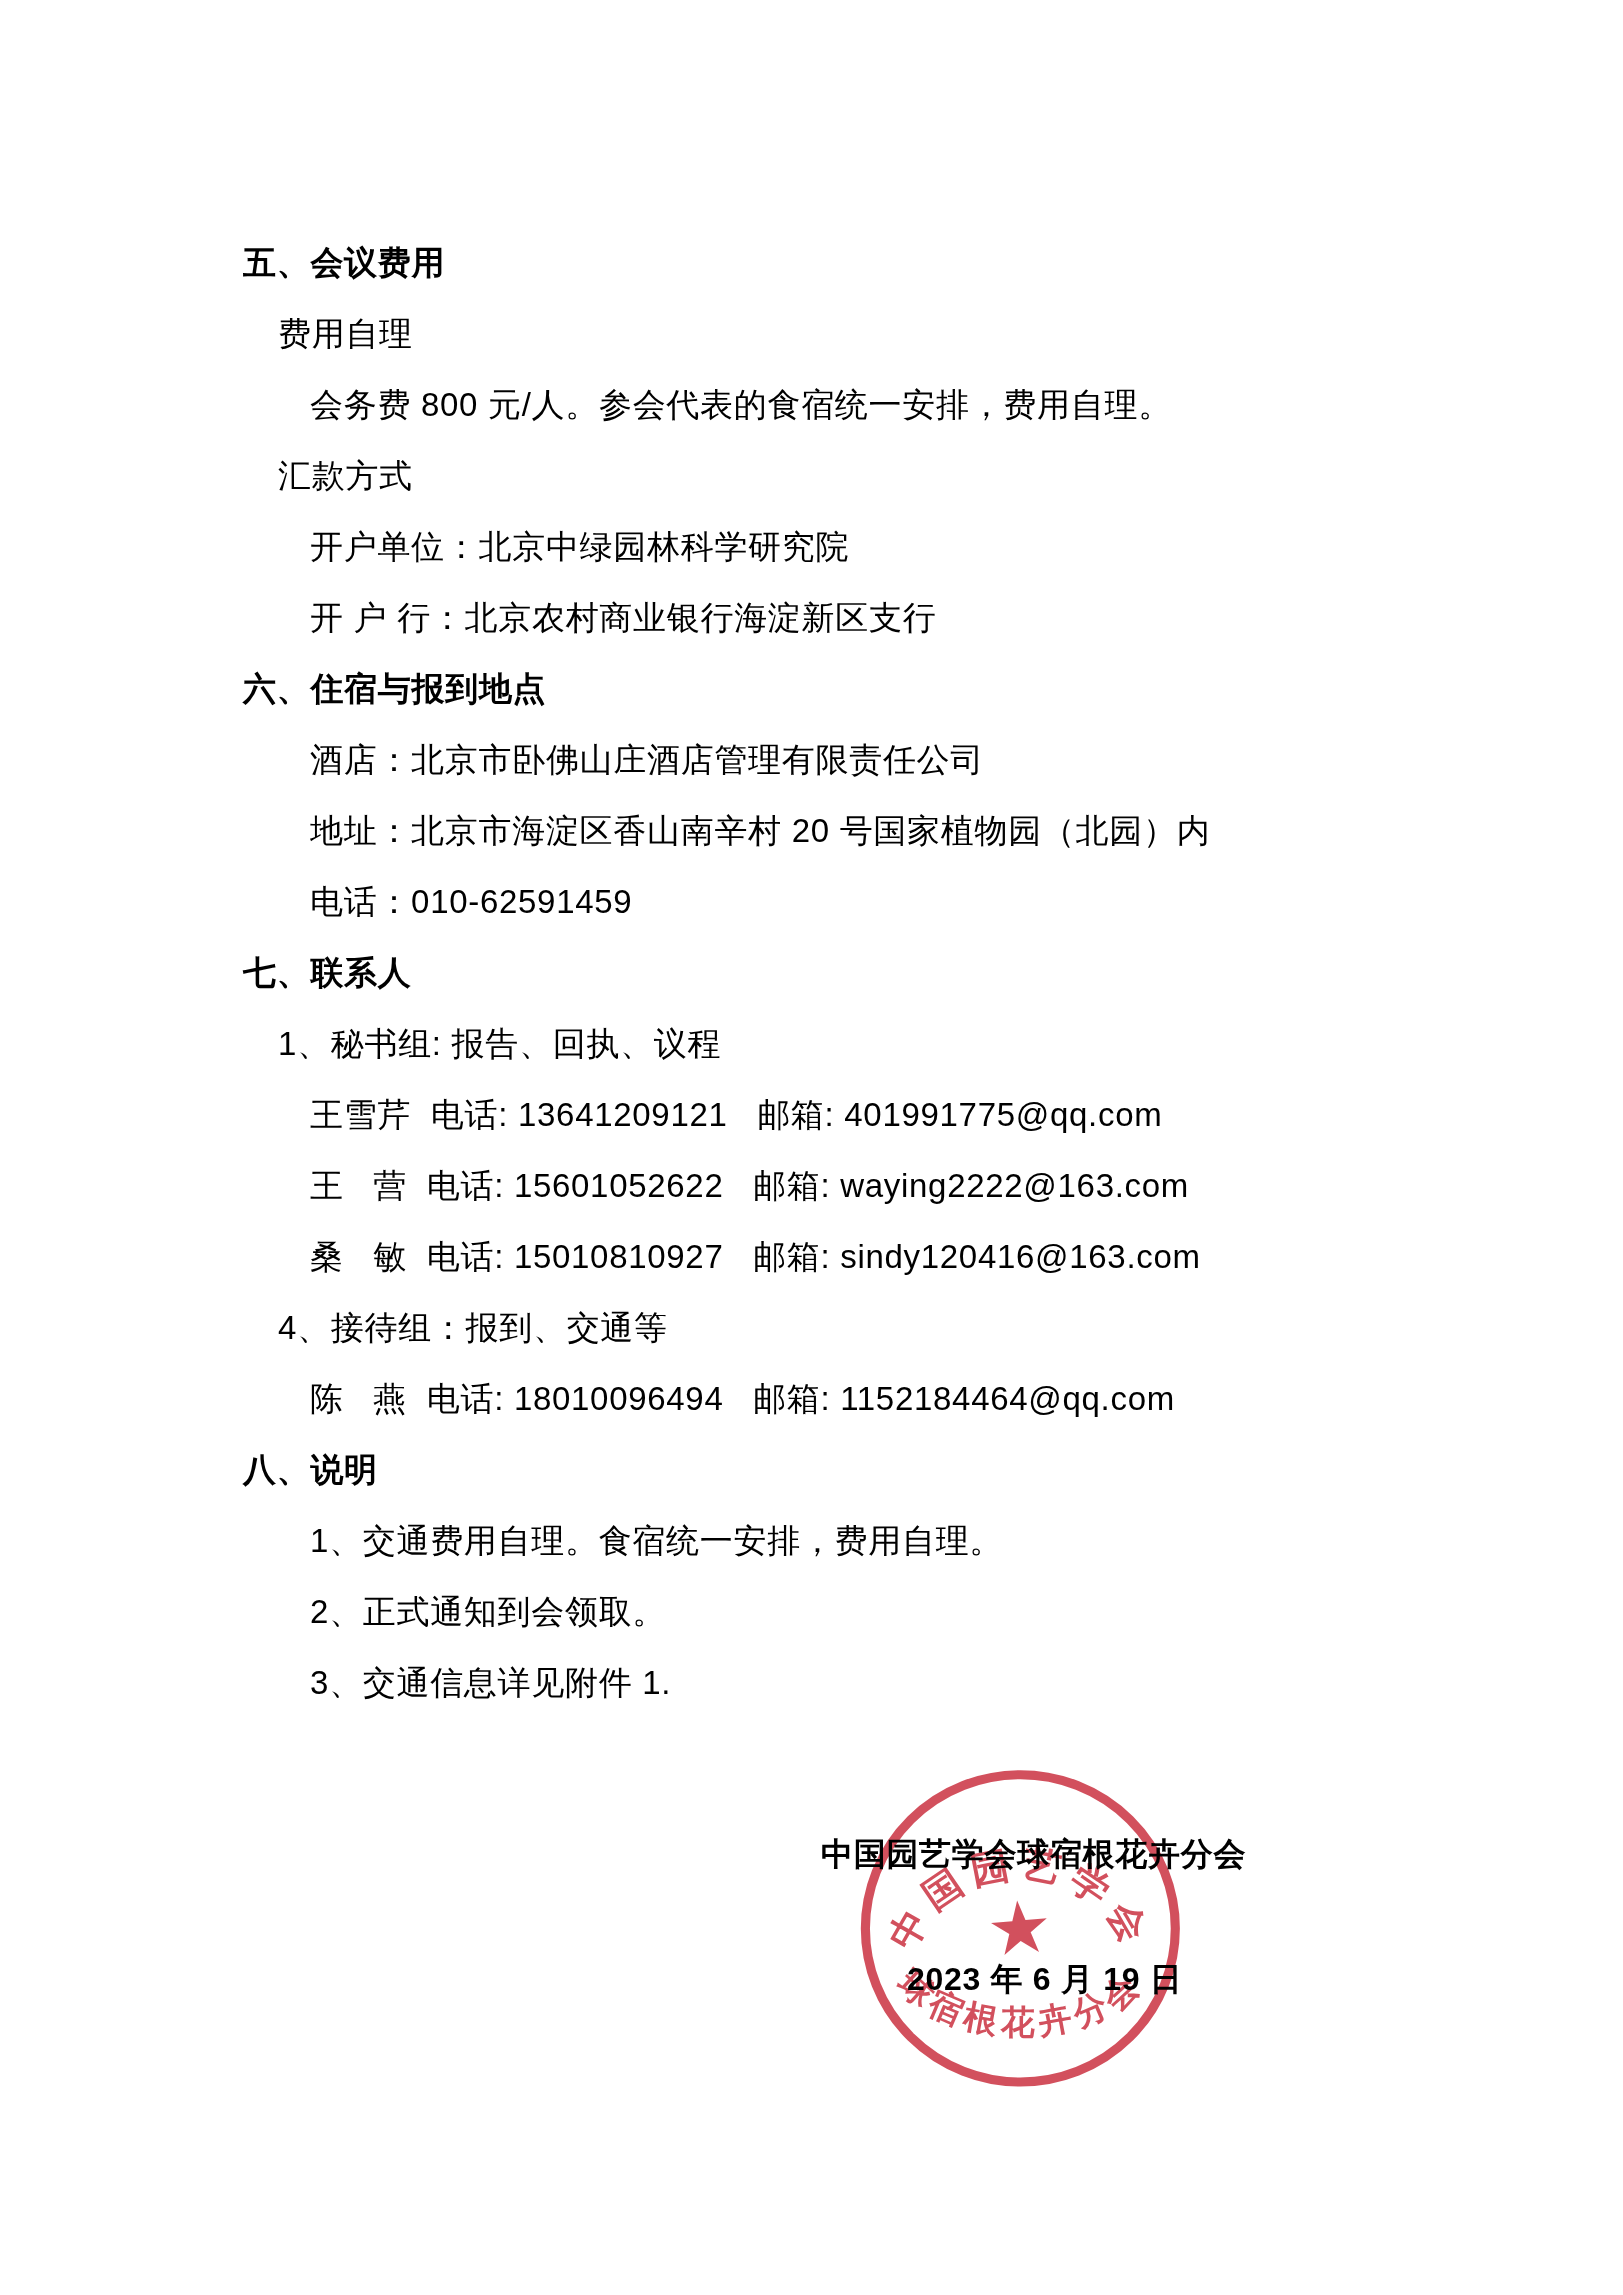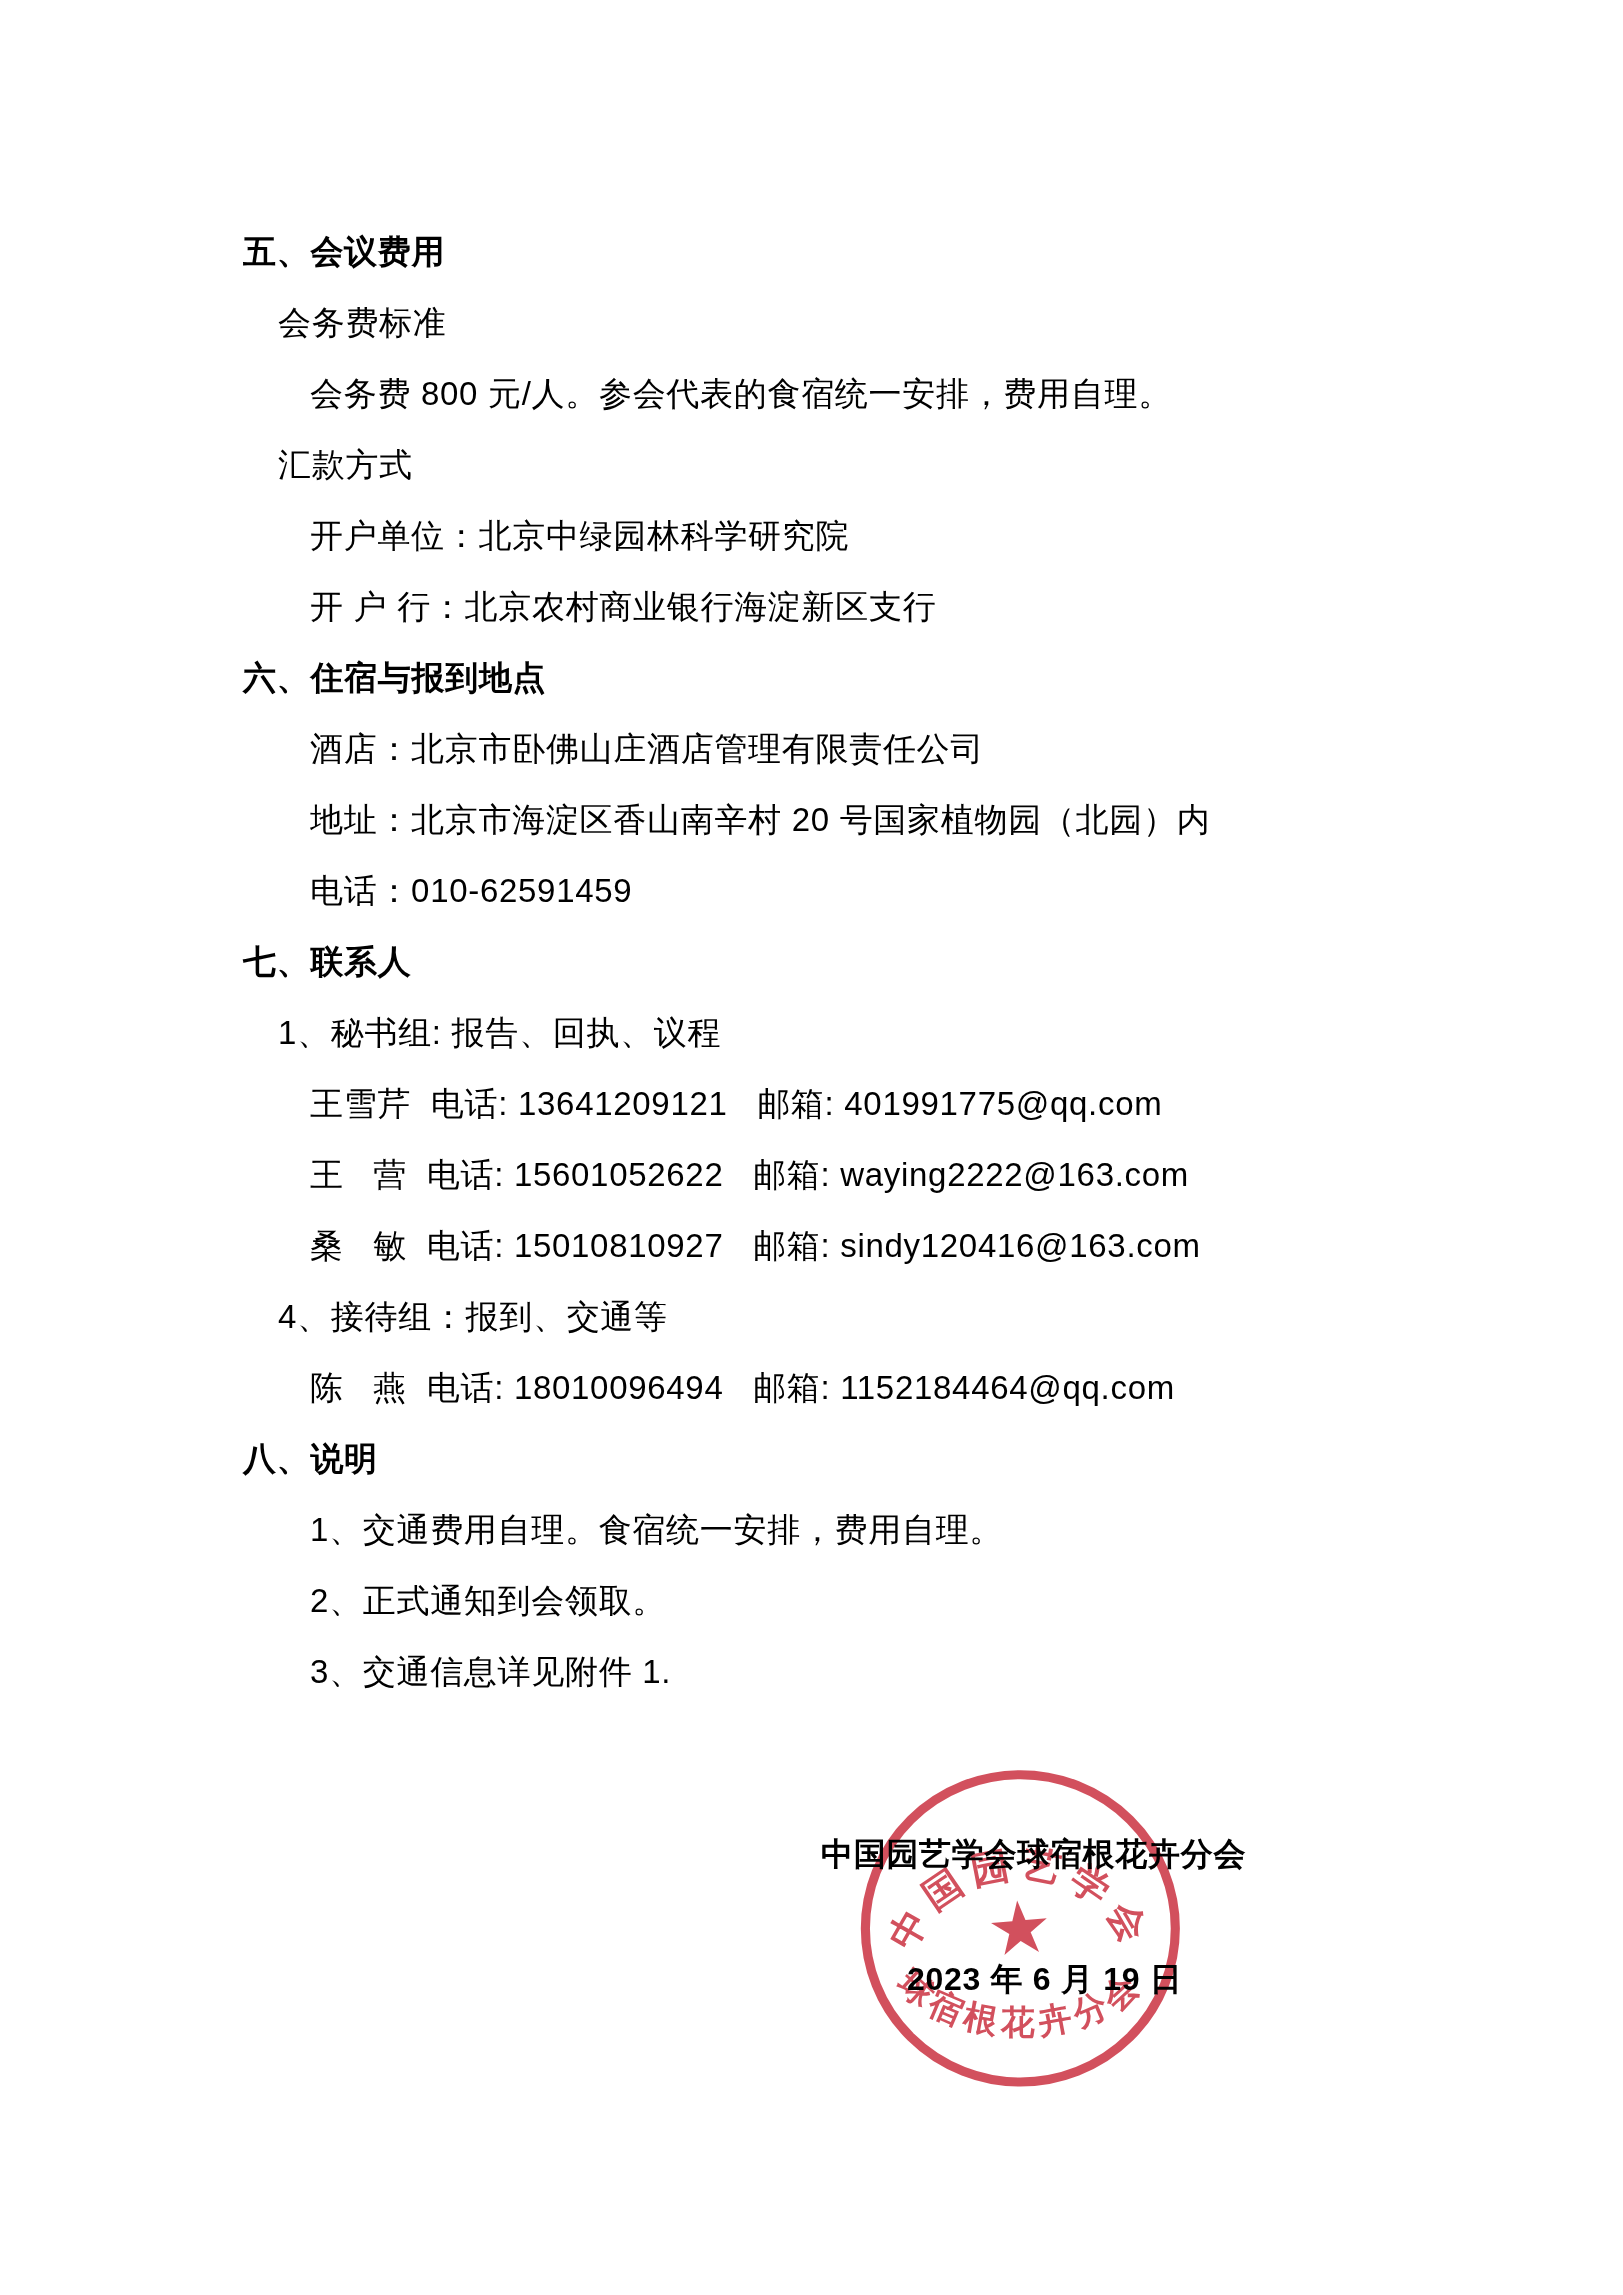--- a/index.html
+++ b/index.html
@@ -6,21 +6,21 @@
   body{
     width:1623px;height:2295px;
     background:#ffffff;
     position:relative;
     font-family:"Liberation Sans","DejaVu Sans",sans-serif;
     color:#000;
     overflow:hidden;
   }
   .doc{
     position:absolute;
-    top:216px;left:0;width:1464px;
+    top:227px;left:0;width:1464px;
   }
   .line{
     height:71px;
     line-height:71px;
     font-size:33px;
     white-space:pre;
     letter-spacing:0.7px;
   }
   .lvl0{padding-left:243px;}
   .lvl1{padding-left:278px;}
@@ -45,21 +45,21 @@
   #stamp text{
     font-family:"Liberation Sans","DejaVu Sans",sans-serif;
     font-weight:bold;
   }
 </style>
 </head>
 <body>
 
 <div class="doc">
   <div class="line lvl0 h">五、会议费用</div>
-  <div class="line lvl1">会务费标准</div>
+  <div class="line lvl1">费用自理</div>
   <div class="line lvl2">会务费 800 元/人。参会代表的食宿统一安排，费用自理。</div>
   <div class="line lvl1">汇款方式</div>
   <div class="line lvl2">开户单位：北京中绿园林科学研究院</div>
   <div class="line lvl2">开 户 行：北京农村商业银行海淀新区支行</div>
   <div class="line lvl0 h">六、住宿与报到地点</div>
   <div class="line lvl2">酒店：北京市卧佛山庄酒店管理有限责任公司</div>
   <div class="line lvl2">地址：北京市海淀区香山南辛村 20 号国家植物园（北园）内</div>
   <div class="line lvl2">电话：010-62591459</div>
   <div class="line lvl0 h">七、联系人</div>
   <div class="line lvl1">1、秘书组: 报告、回执、议程</div>

